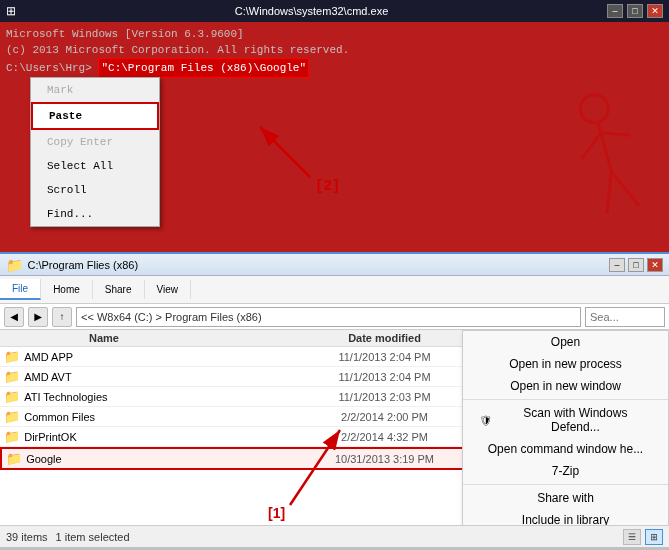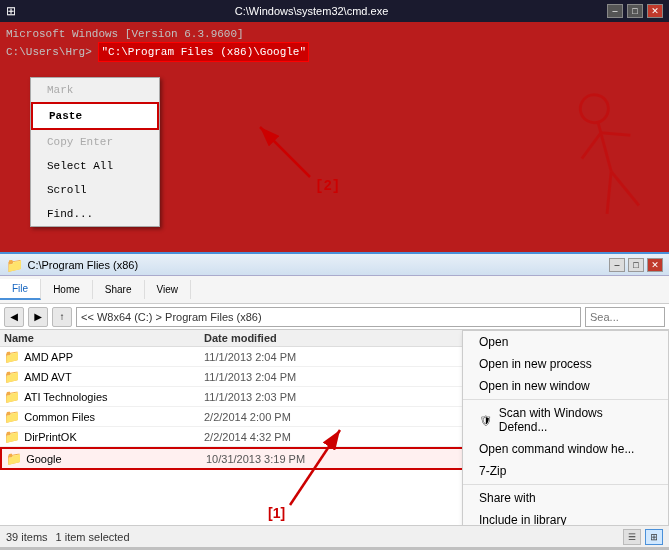--- a/index.html
+++ b/index.html
@@ -164,20 +164,21 @@
       padding: 0 4px;
       font-size: 11px;
     }
 
     
     .file-list-container {
       display: flex;
       flex: 1;
       overflow: hidden;
       position: relative;
+      text-align: center;
     }
     .file-list {
       flex: 1;
       overflow-y: auto;
     }
     .file-list-header {
       display: grid;
       grid-template-columns: 200px 1fr 100px;
       background: #f0f0f0;
       border-bottom: 1px solid #ddd;
@@ -259,20 +260,21 @@
   <span>C:\Windows\system32\cmd.exe</span>
   <div class="title-bar-controls">
     <div class="title-bar-btn">–</div>
     <div class="title-bar-btn">□</div>
     <div class="title-bar-btn close">✕</div>
   </div>
 </div>
 
 <div class="cmd-area">
   <div class="cmd-text">Microsoft Windows [Version 6.3.9600]</div>
+  <div class="cmd-text">(c) 2013 Microsoft Corporation. All rights reserved.</div>
   <div class="cmd-text">
     <span>C:\Users\Hrg&gt;</span>
     <span class="cmd-highlight">"C:\Program Files (x86)\Google"</span>
   </div>
 
   <div class="cmd-context-menu">
     <div class="menu-item disabled">Mark</div>
     <div class="menu-item highlighted">Paste</div>
     <div class="menu-item disabled">Copy        Enter</div>
     <div class="menu-item">Select All</div>

